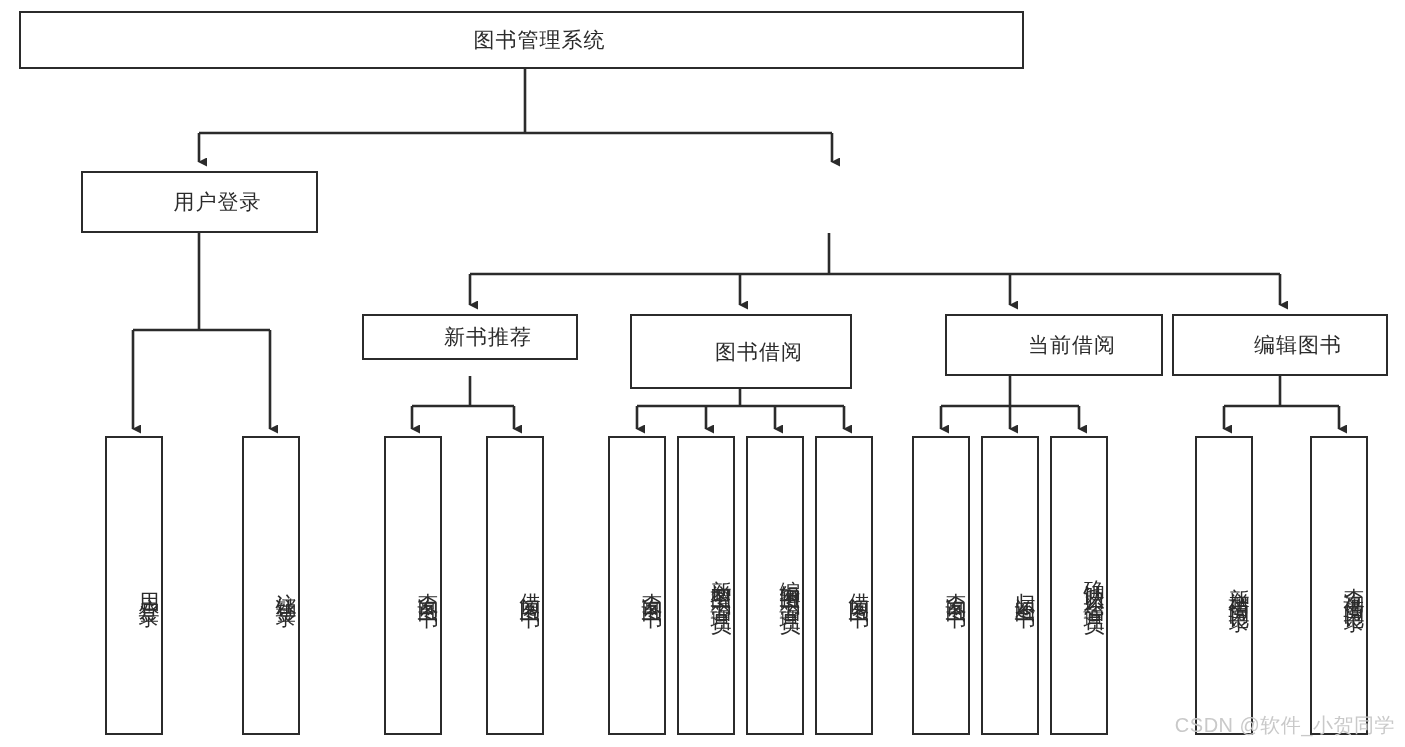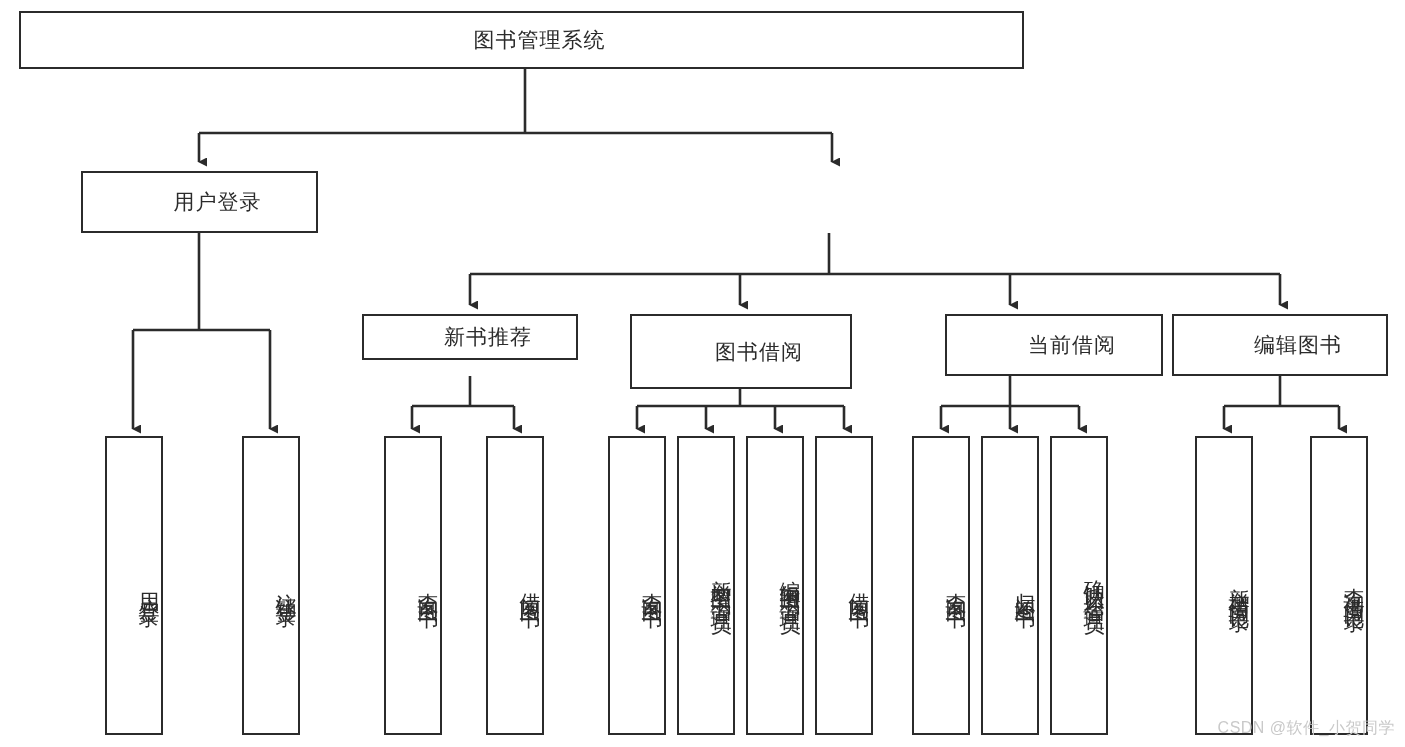--- a/index.html
+++ b/index.html
@@ -11,21 +11,21 @@
   .node{position:absolute;box-sizing:border-box;background:#ffffff;
         border:2.5px solid #2b2b2b;display:flex;align-items:center;
         justify-content:center;color:#2b2b2b;}
   .node.horiz{font-size:21px;letter-spacing:1px;line-height:1.1;padding-left:36px;}
   .node.root{font-size:21px;}
   .node.vert{writing-mode:vertical-rl;text-orientation:upright;
              font-size:21px;letter-spacing:5px;line-height:1.15;
              padding:10px 0;align-items:flex-start;justify-content:center;}
   .node.vert .vtxt{writing-mode:vertical-rl;text-orientation:upright;
                    display:block;white-space:nowrap;}
-  .watermark{position:absolute;right:10px;bottom:8px;font-size:16px;
+  .watermark{position:absolute;right:10px;bottom:8px;font-size:20px;
              color:#c9c9c9;letter-spacing:0.5px;white-space:nowrap;}
 </style>
 </head>
 <body>
 
 <div id="stage">
 
   <svg class="wires" viewBox="0 0 1405 747">
     <defs>
       <marker id="ar" markerWidth="9" markerHeight="9" refX="4.5" refY="8" orient="auto" markerUnits="userSpaceOnUse">

